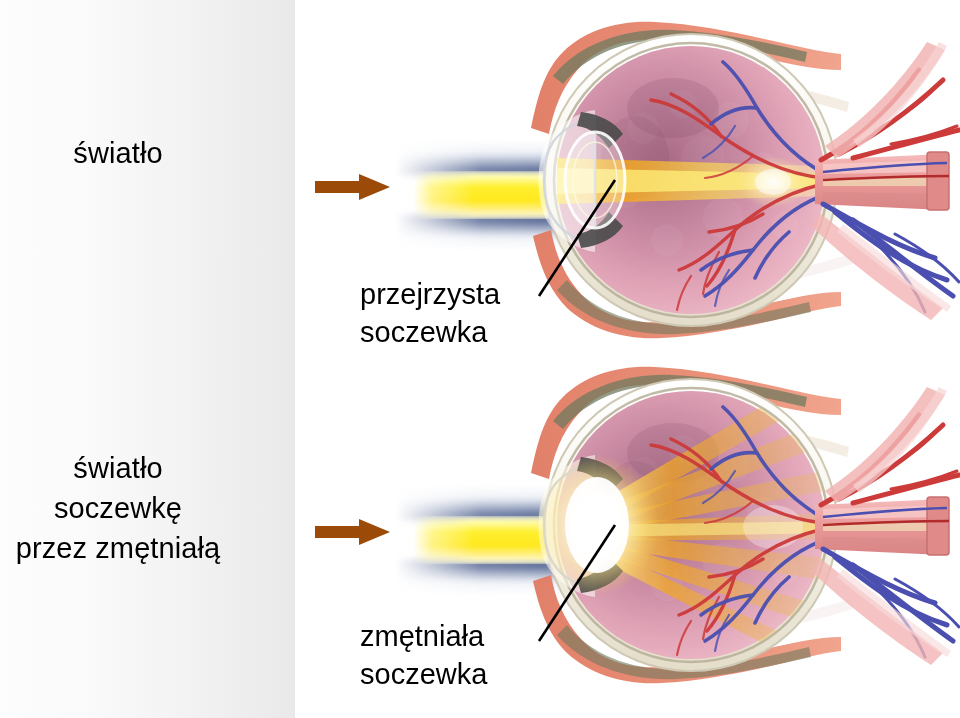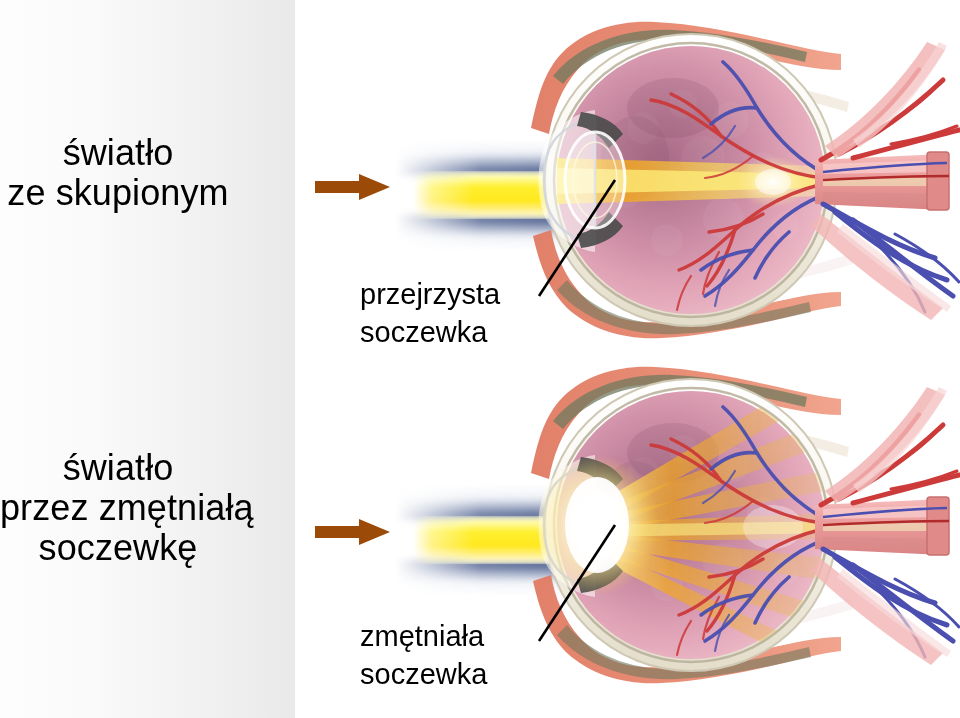--- a/index.html
+++ b/index.html
@@ -21,21 +21,21 @@
     left: 0; top: 0;
     width: 295px; height: 718px;
     background: linear-gradient(to right, #fdfdfd 0%, #fafafa 30%, #f2f2f2 65%, #e9e9e9 100%);
   }
   .caption-block {
     position: absolute;
     left: 0;
     width: 236px;
     text-align: center;
     color: #000000;
-    font-size: 36px;
+    font-size: 29px;
     line-height: 40px;
     letter-spacing: 0.1px;
   }
   #caption-top   { top: 133px; }
   #caption-bottom{ top: 448px; }
   .caption-line { display: block; white-space: nowrap; }
 
   
   #diagram-area {
     position: absolute;
@@ -130,27 +130,26 @@
   }
   .anno-label .l { display: block; }
 </style>
 </head>
 <body>
 
 <div id="caption-panel">
 
   <div class="caption-block" id="caption-top">
     <span class="caption-line">światło</span>
-    <span class="caption-line">ze skupionym</span>
   </div>
 
   <div class="caption-block" id="caption-bottom">
     <span class="caption-line">światło</span>
+    <span class="caption-line">soczewkę</span>
     <span class="caption-line">przez zmętniałą</span>
-    <span class="caption-line">soczewkę</span>
   </div>
 
 </div>
 
 <div id="diagram-area">
 
   <div class="eye-figure" id="figure-clear">
 
     <div class="light-arrow">
       <svg width="75" height="26" viewBox="0 0 75 26">

